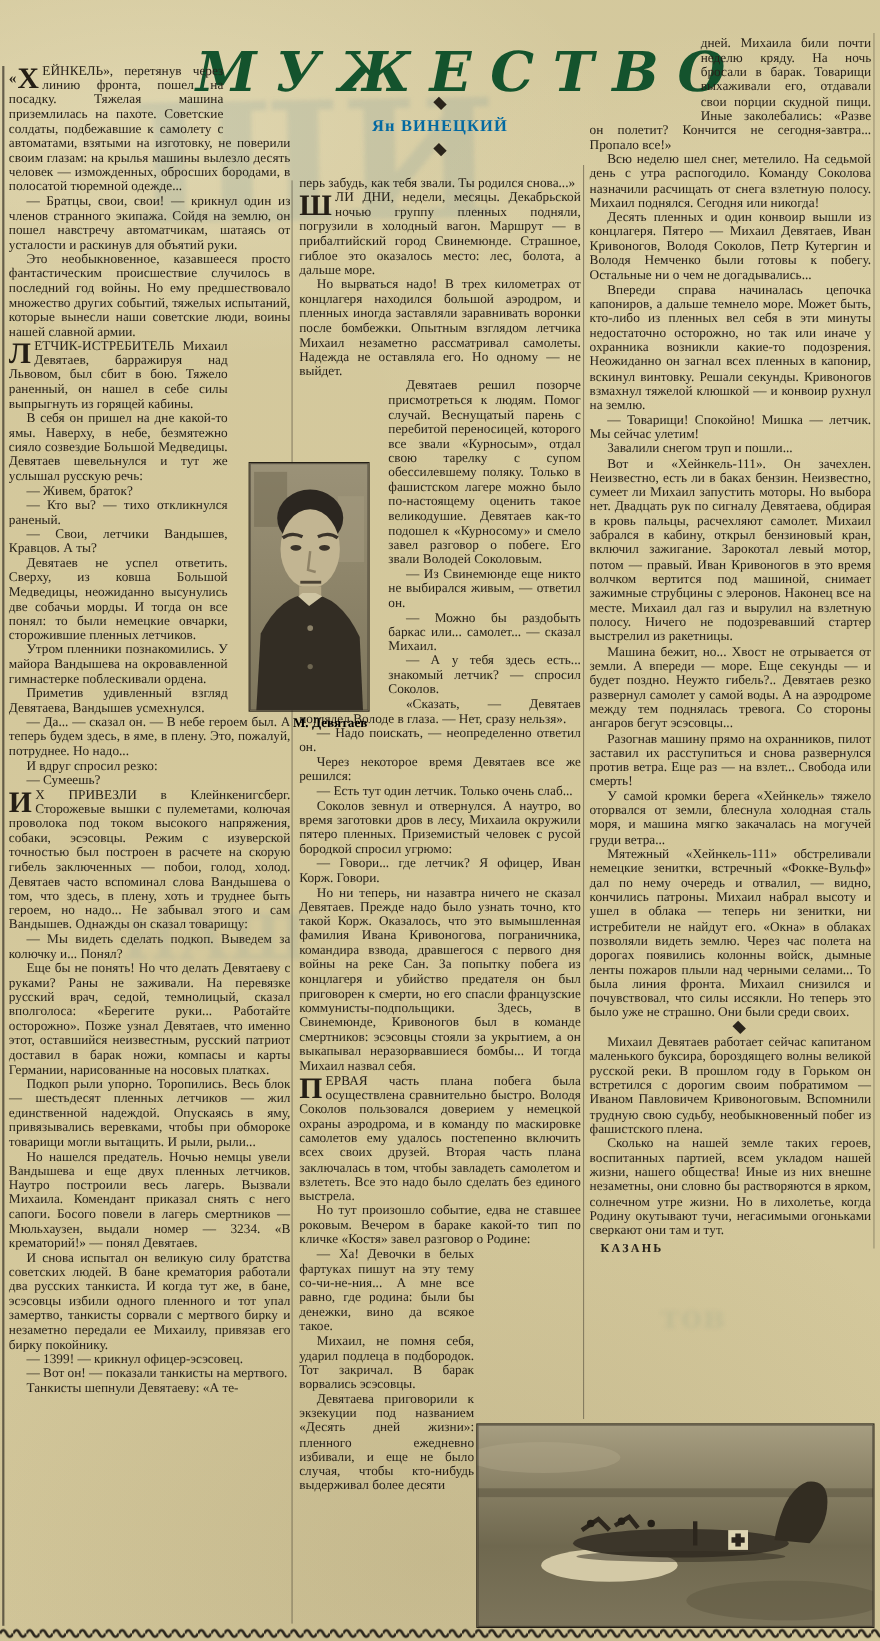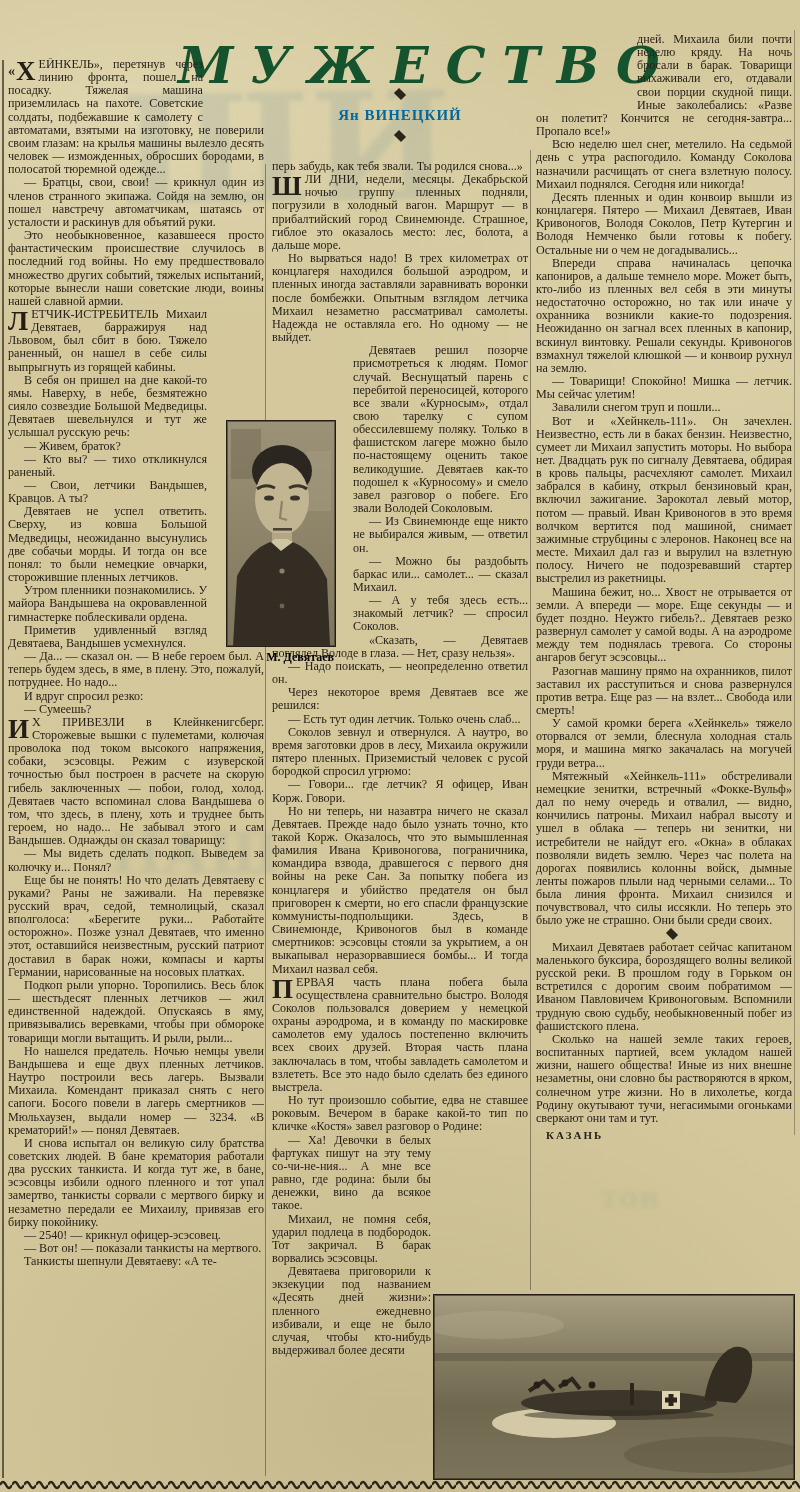--- a/index.html
+++ b/index.html
@@ -93,21 +93,21 @@
     <p>Приметив удивленный взгляд Девятаева, Вандышев усмехнулся.</p>
     <p>— Да... — сказал он. — В небе героем был. А теперь будем здесь, в яме, в плену. Это, пожалуй, потруднее. Но надо...</p>
     <p>И вдруг спросил резко:</p>
     <p>— Сумеешь?</p>
     <p class="has-dc"><span class="dropcap">И</span>Х ПРИВЕЗЛИ в Клейнкенигсберг. Сторожевые вышки с пулеметами, колючая проволока под током высокого напряжения, собаки, эсэсовцы. Режим с изуверской точностью был построен в расчете на скорую гибель заключенных — побои, голод, холод. Девятаев часто вспоминал слова Вандышева о том, что здесь, в плену, хоть и труднее быть героем, но надо... Не забывал этого и сам Вандышев. Однажды он сказал товарищу:</p>
     <p>— Мы видеть сделать подкоп. Выведем за колючку и... Понял?</p>
     <p>Еще бы не понять! Но что делать Девятаеву с руками? Раны не заживали. На перевязке русский врач, седой, темнолицый, сказал вполголоса: «Берегите руки... Работайте осторожно». Позже узнал Девятаев, что именно этот, оставшийся неизвестным, русский патриот доставил в барак ножи, компасы и карты Германии, нарисованные на носовых платках.</p>
     <p>Подкоп рыли упорно. Торопились. Весь блок — шестьдесят пленных летчиков — жил единственной надеждой. Опускаясь в яму, привязывались веревками, чтобы при обмороке товарищи могли вытащить. И рыли, рыли...</p>
     <p>Но нашелся предатель. Ночью немцы увели Вандышева и еще двух пленных летчиков. Наутро построили весь лагерь. Вызвали Михаила. Комендант приказал снять с него сапоги. Босого повели в лагерь смертников — Мюльхаузен, выдали номер — 3234. «В крематорий!» — понял Девятаев.</p>
     <p>И снова испытал он великую силу братства советских людей. В бане крематория работали два русских танкиста. И когда тут же, в бане, эсэсовцы избили одного пленного и тот упал замертво, танкисты сорвали с мертвого бирку и незаметно передали ее Михаилу, привязав его бирку покойнику.</p>
-    <p>— 2540! — крикнул офицер-эсэсовец.</p>
+    <p>— 1399! — крикнул офицер-эсэсовец.</p>
     <p>— Вот он! — показали танкисты на мертвого.</p>
     <p>Танкисты шепнули Девятаеву: «А те-</p>
   </div>
 <div class="col col-2">
     <p class="ni">перь забудь, как тебя звали. Ты родился снова...»</p>
     <p class="has-dc"><span class="dropcap">Ш</span>ЛИ ДНИ, недели, месяцы. Декабрьской ночью группу пленных подняли, погрузили в холодный вагон. Маршрут — в прибалтийский город Свинемюнде. Страшное, гиблое это оказалось место: лес, болота, а дальше море.</p>
     <p>Но вырваться надо! В трех километрах от концлагеря находился большой аэродром, и пленных иногда заставляли заравнивать воронки после бомбежки. Опытным взглядом летчика Михаил незаметно рассматривал самолеты. Надежда не оставляла его. Но одному — не выйдет.</p>
     <div class="fs-l" style="width: 72px; height: 295px;"></div>
     <p>Девятаев решил позорче присмотреться к людям. Помог случай. Веснущатый парень с перебитой переносицей, которого все звали «Курносым», отдал свою тарелку с супом обессилевшему поляку. Только в фашистском лагере можно было по-настоящему оценить такое великодушие. Девятаев как-то подошел к «Курносому» и смело завел разговор о побеге. Его звали Володей Соколовым.</p>
     <p>— Из Свинемюнде еще никто не выбирался живым, — ответил он.</p>

